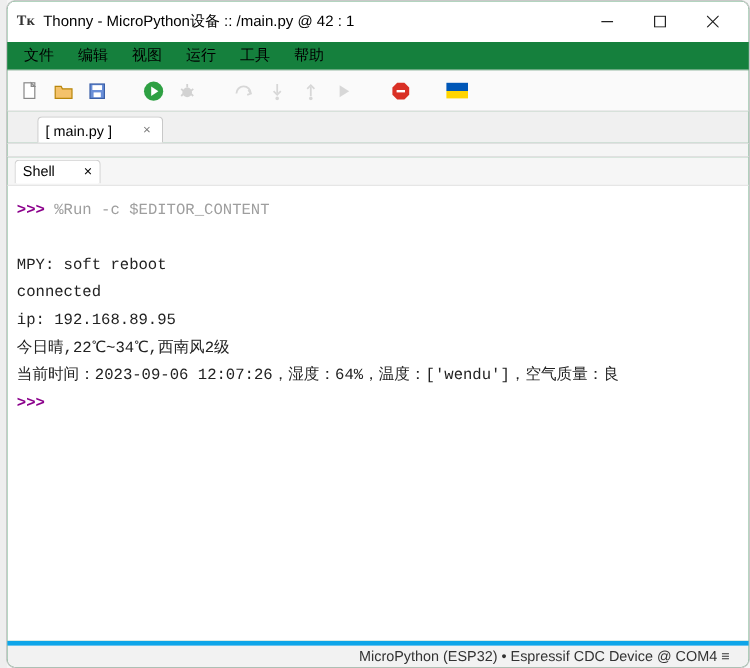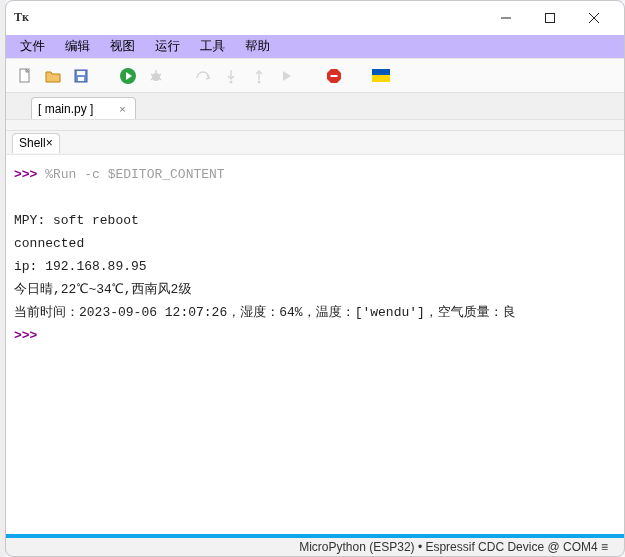--- a/index.html
+++ b/index.html
@@ -12,21 +12,21 @@
     background: #f5f5f5;
     overflow: hidden;
     position: relative;
   }
   .window {
     position: absolute;
     left: 5px;
     top: 0;
     width: 620px;
     height: 557px;
-    background: #c4b5fd;
+    background: #15803d;
     border: 1px solid #c8c8c8;
     border-radius: 8px;
     display: flex;
     flex-direction: column;
     overflow: hidden;
   }
   
   .titlebar {
     height: 34px;
     display: flex;
@@ -184,21 +184,21 @@
   .shell-tab {
     display: flex;
     align-items: center;
     border: 1px solid #d0d0d0;
     border-bottom: none;
     border-radius: 4px 4px 0 0;
     background: #fff;
     height: 20px;
     padding: 0 6px;
     font-size: 12px;
-    gap: 0;
+    gap: 24px;
   }
   .shell-body {
     flex: 1;
     background: #fff;
     overflow: hidden;
     position: relative;
   }
   .shell-content {
     font-family: "Consolas","Menlo","Courier New","Microsoft YaHei Mono",monospace;
     font-size: 13px;
@@ -233,20 +233,21 @@
 </style>
 </head>
 <body>
 
 <div class="bg-left"></div>
 
 <div class="window">
 
   <div class="titlebar">
     <span class="app-icon">Tᴋ</span>
+    <span class="title-text">Thonny  -  MicroPython设备 :: /main.py  @  42 : 1</span>
     <span class="spacer"></span>
     <div class="win-btn">
       <svg width="10" height="10">
           <path d="M0 5 H10" stroke="#222" stroke-width="1"></path>
         </svg>
     </div>
     <div class="win-btn">
       <svg width="10" height="10">
           <rect x="0.5" y="0.5" width="9" height="9" fill="none" stroke="#222" stroke-width="1"></rect>
         </svg>

